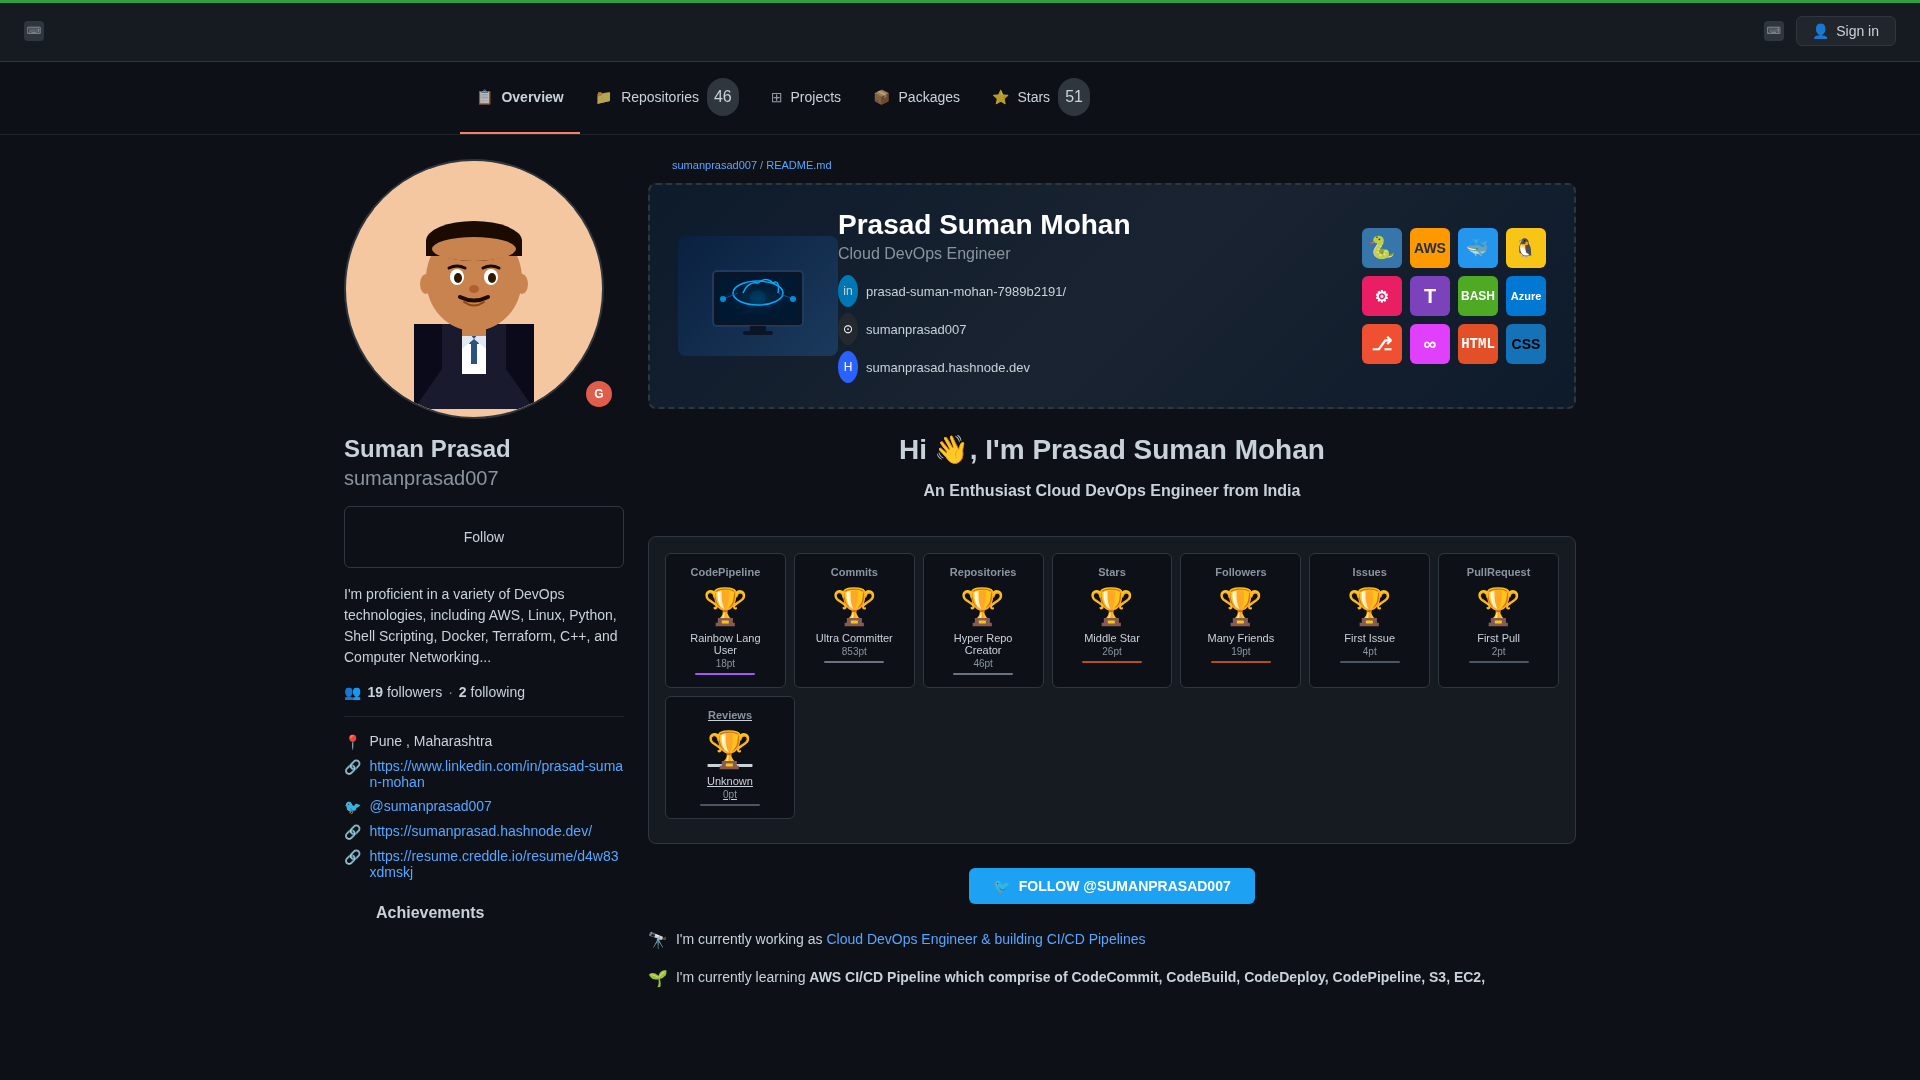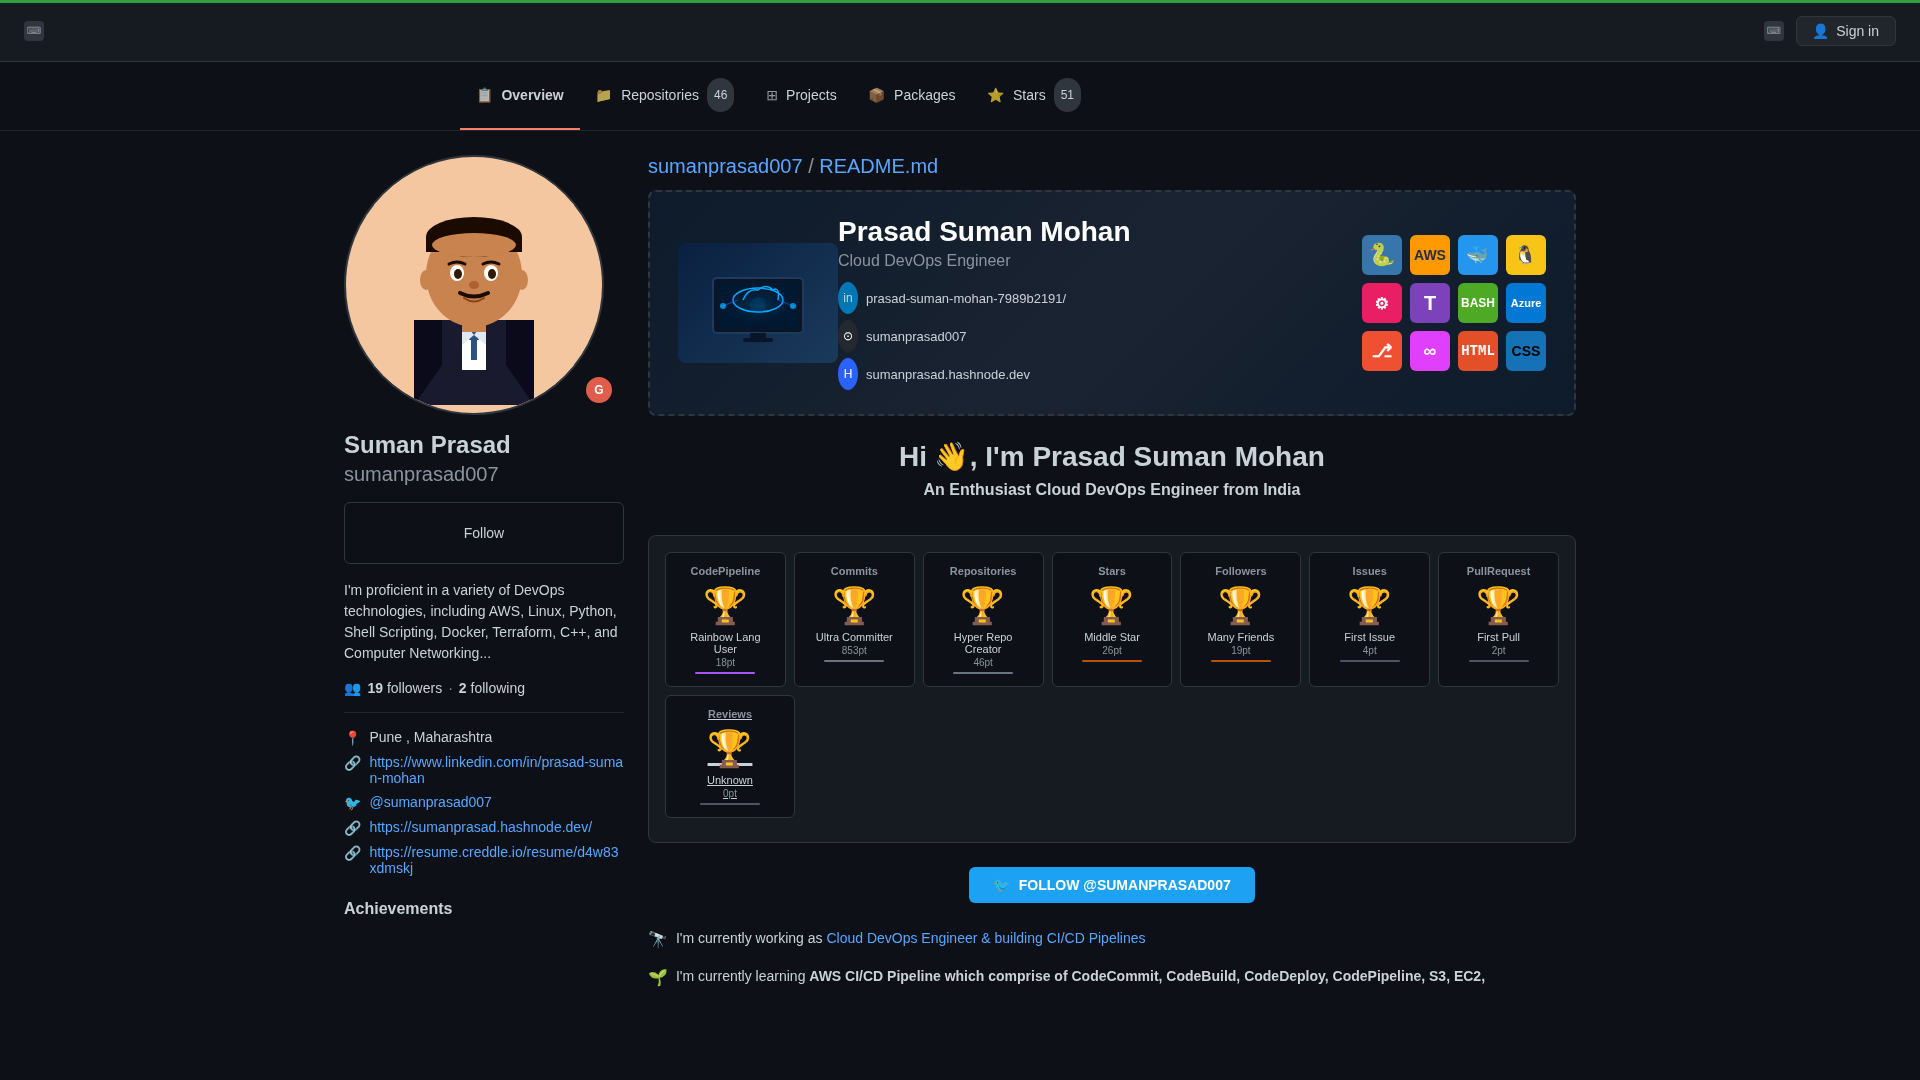--- a/index.html
+++ b/index.html
@@ -75,21 +75,21 @@
     }
     .tab.active {
       border-bottom: 2px solid #f78166;
       color: #c9d1d9;
       font-weight: 600;
     }
     .tab-badge {
       background: #30363d;
       border-radius: 20px;
       padding: 10px 7px;
-      font-size: 12px;
+      font-size: 16px;
       color: #c9d1d9;
     }
     .tab-icon {
       font-size: 14px;
       opacity: 0.7;
     }
 
     
     .main-layout {
       display: flex;
@@ -210,33 +210,35 @@
       color: #58a6ff;
       text-decoration: none;
       word-break: break-all;
     }
 
     .achievements-title {
       font-size: 16px;
       font-weight: 600;
       color: #c9d1d9;
       margin-top: 16px;
+      margin-left: 32px;
     }
 
     
     .right-content {
       flex: 1;
       min-width: 0;
     }
 
     
     .breadcrumb {
-      font-size: 20px;
+      font-size: 11px;
       color: #8b949e;
       margin-bottom: 12px;
+      margin-left: 24px;
     }
     .breadcrumb a {
       color: #58a6ff;
       text-decoration: none;
     }
 
     
     .profile-banner {
       border: 2px dashed #30363d;
       border-radius: 8px;
@@ -332,21 +334,21 @@
     .inf-icon { background: #e040fb; color: white; font-size: 18px; }
     .html-icon { background: #e34f26; color: #ffffff; font-size: 14px; font-weight: 700; font-family: Liberation Mono, monospace; }
     .css-icon { background: #1572b6; color: #000000; font-size: 14px; font-weight: 700; }
 
     
     .hi-heading {
       text-align: center;
       font-size: 28px;
       font-weight: 700;
       color: #c9d1d9;
-      margin-bottom: 8px;
+      margin-bottom: 16px;
     }
     .sub-heading {
       text-align: center;
       font-size: 16px;
       font-weight: 600;
       color: #c9d1d9;
       margin-bottom: 36px;
     }
 
     

